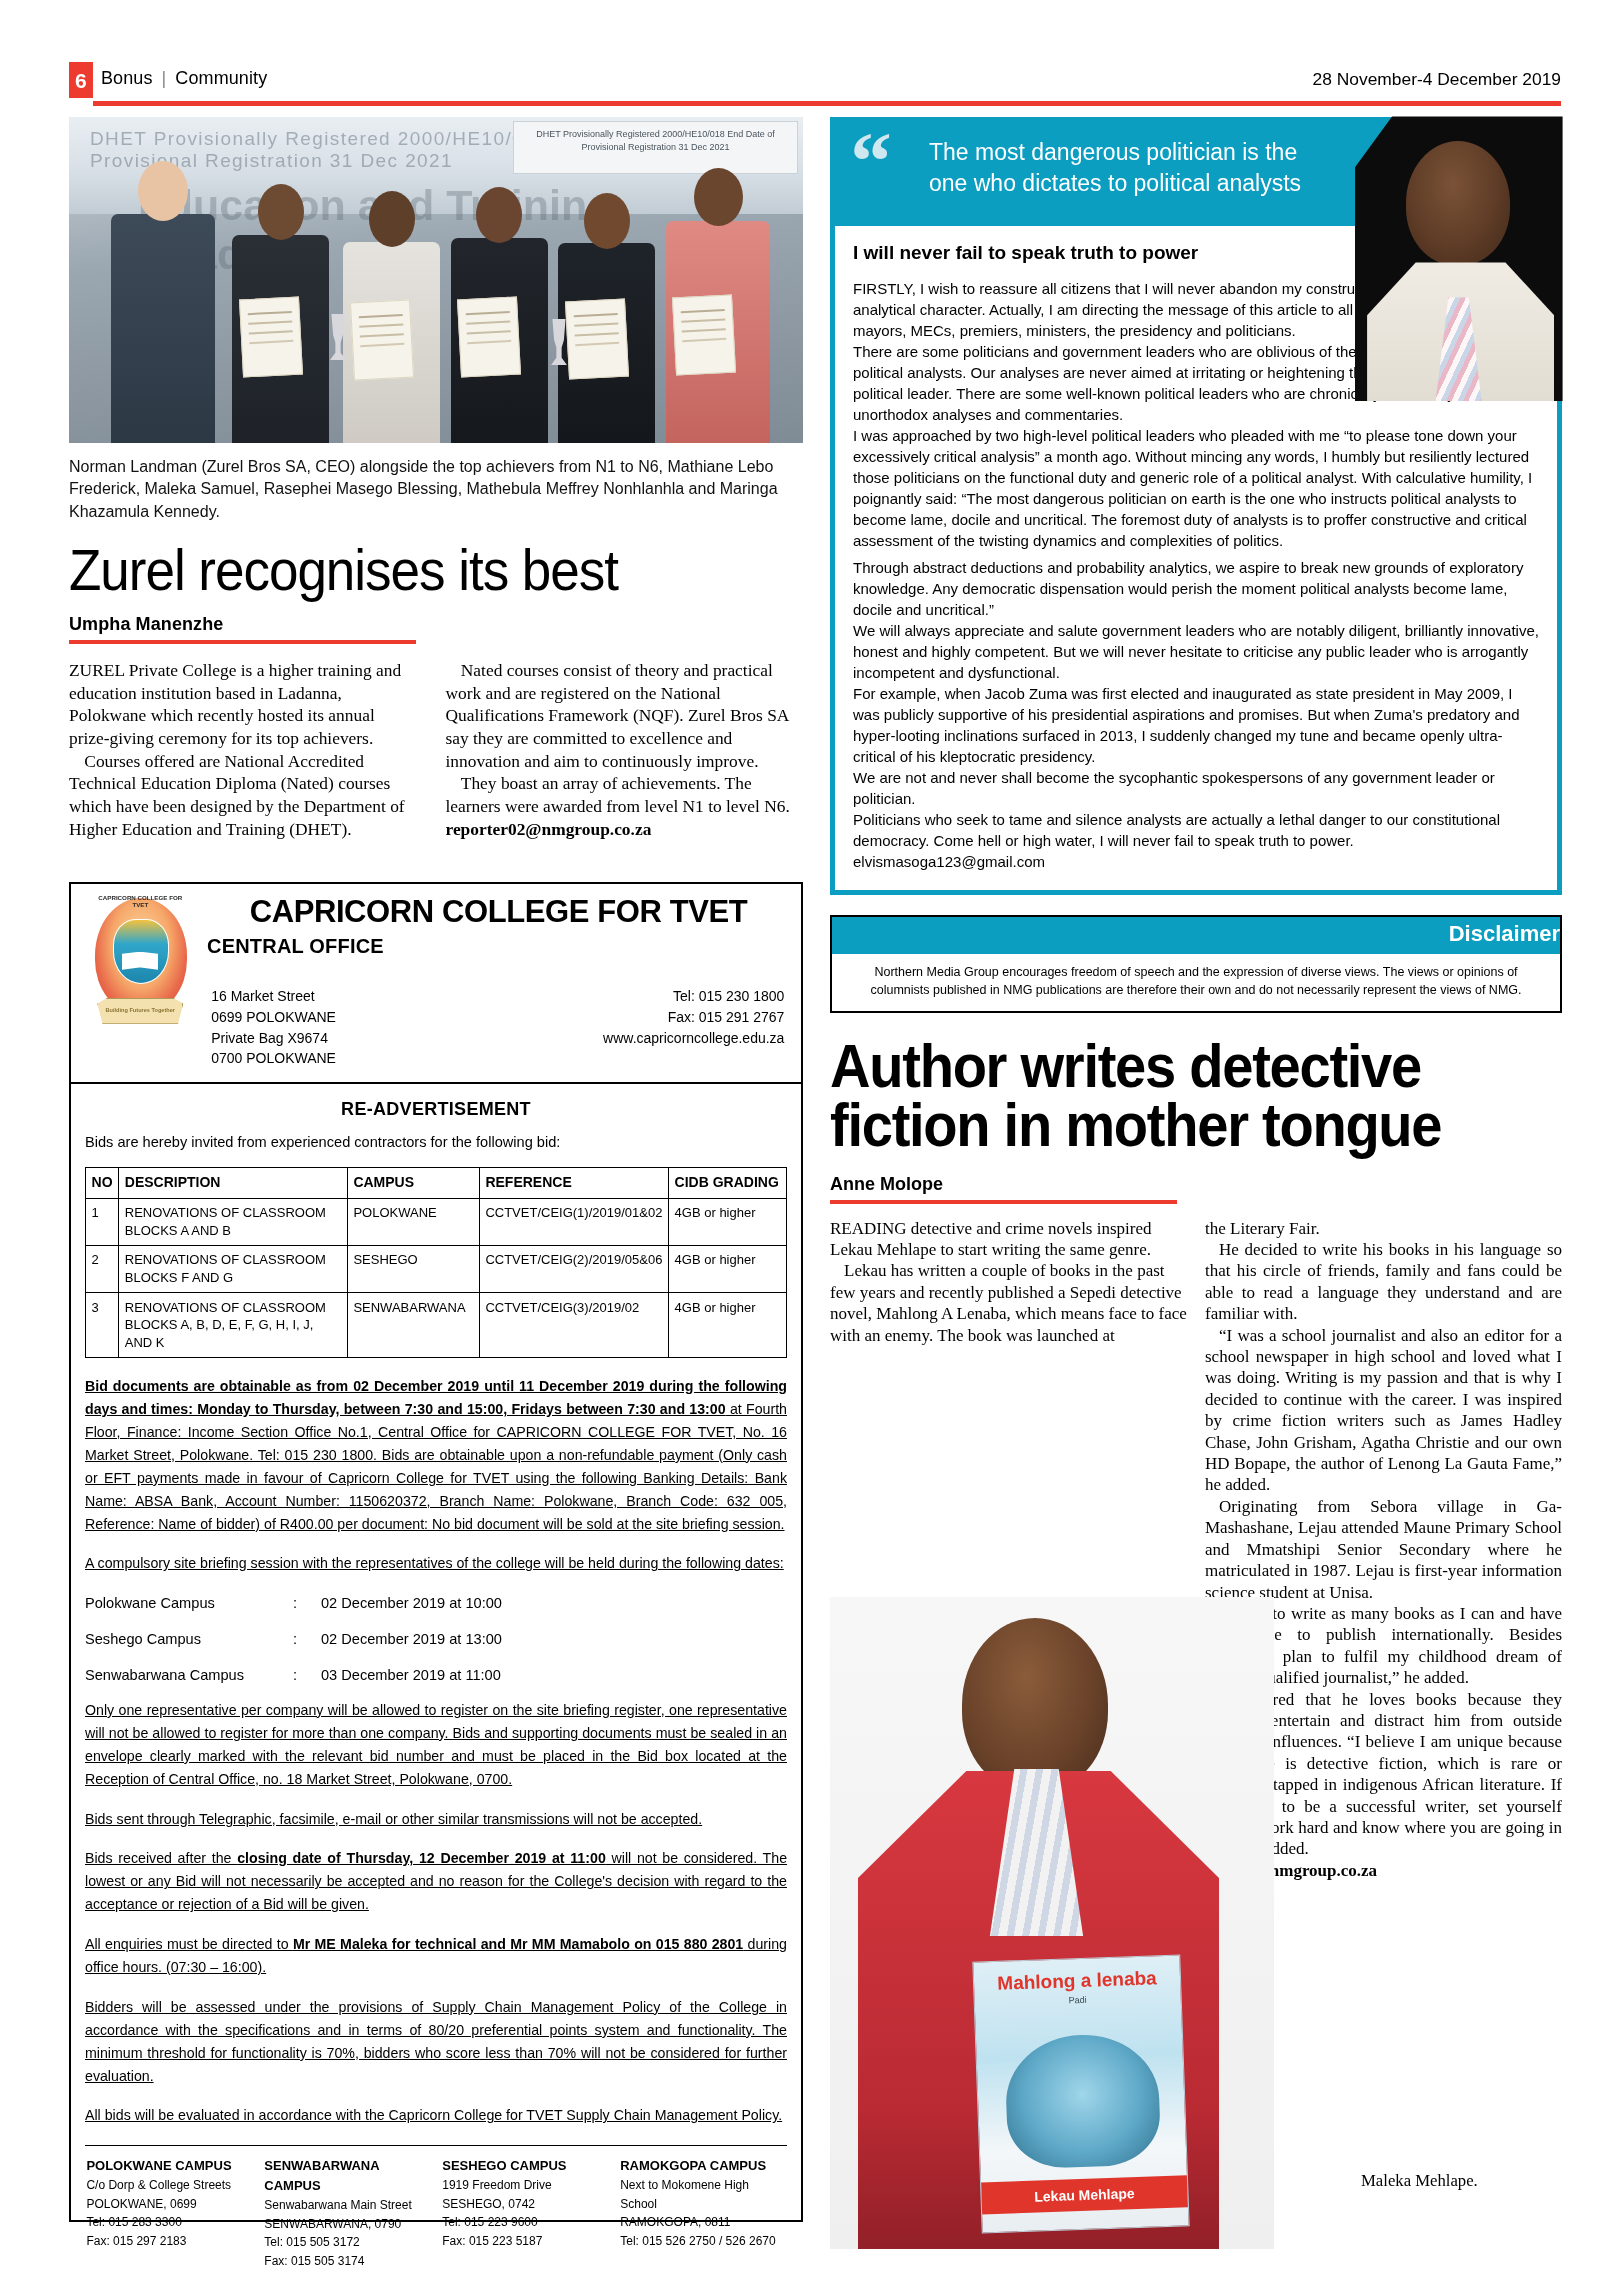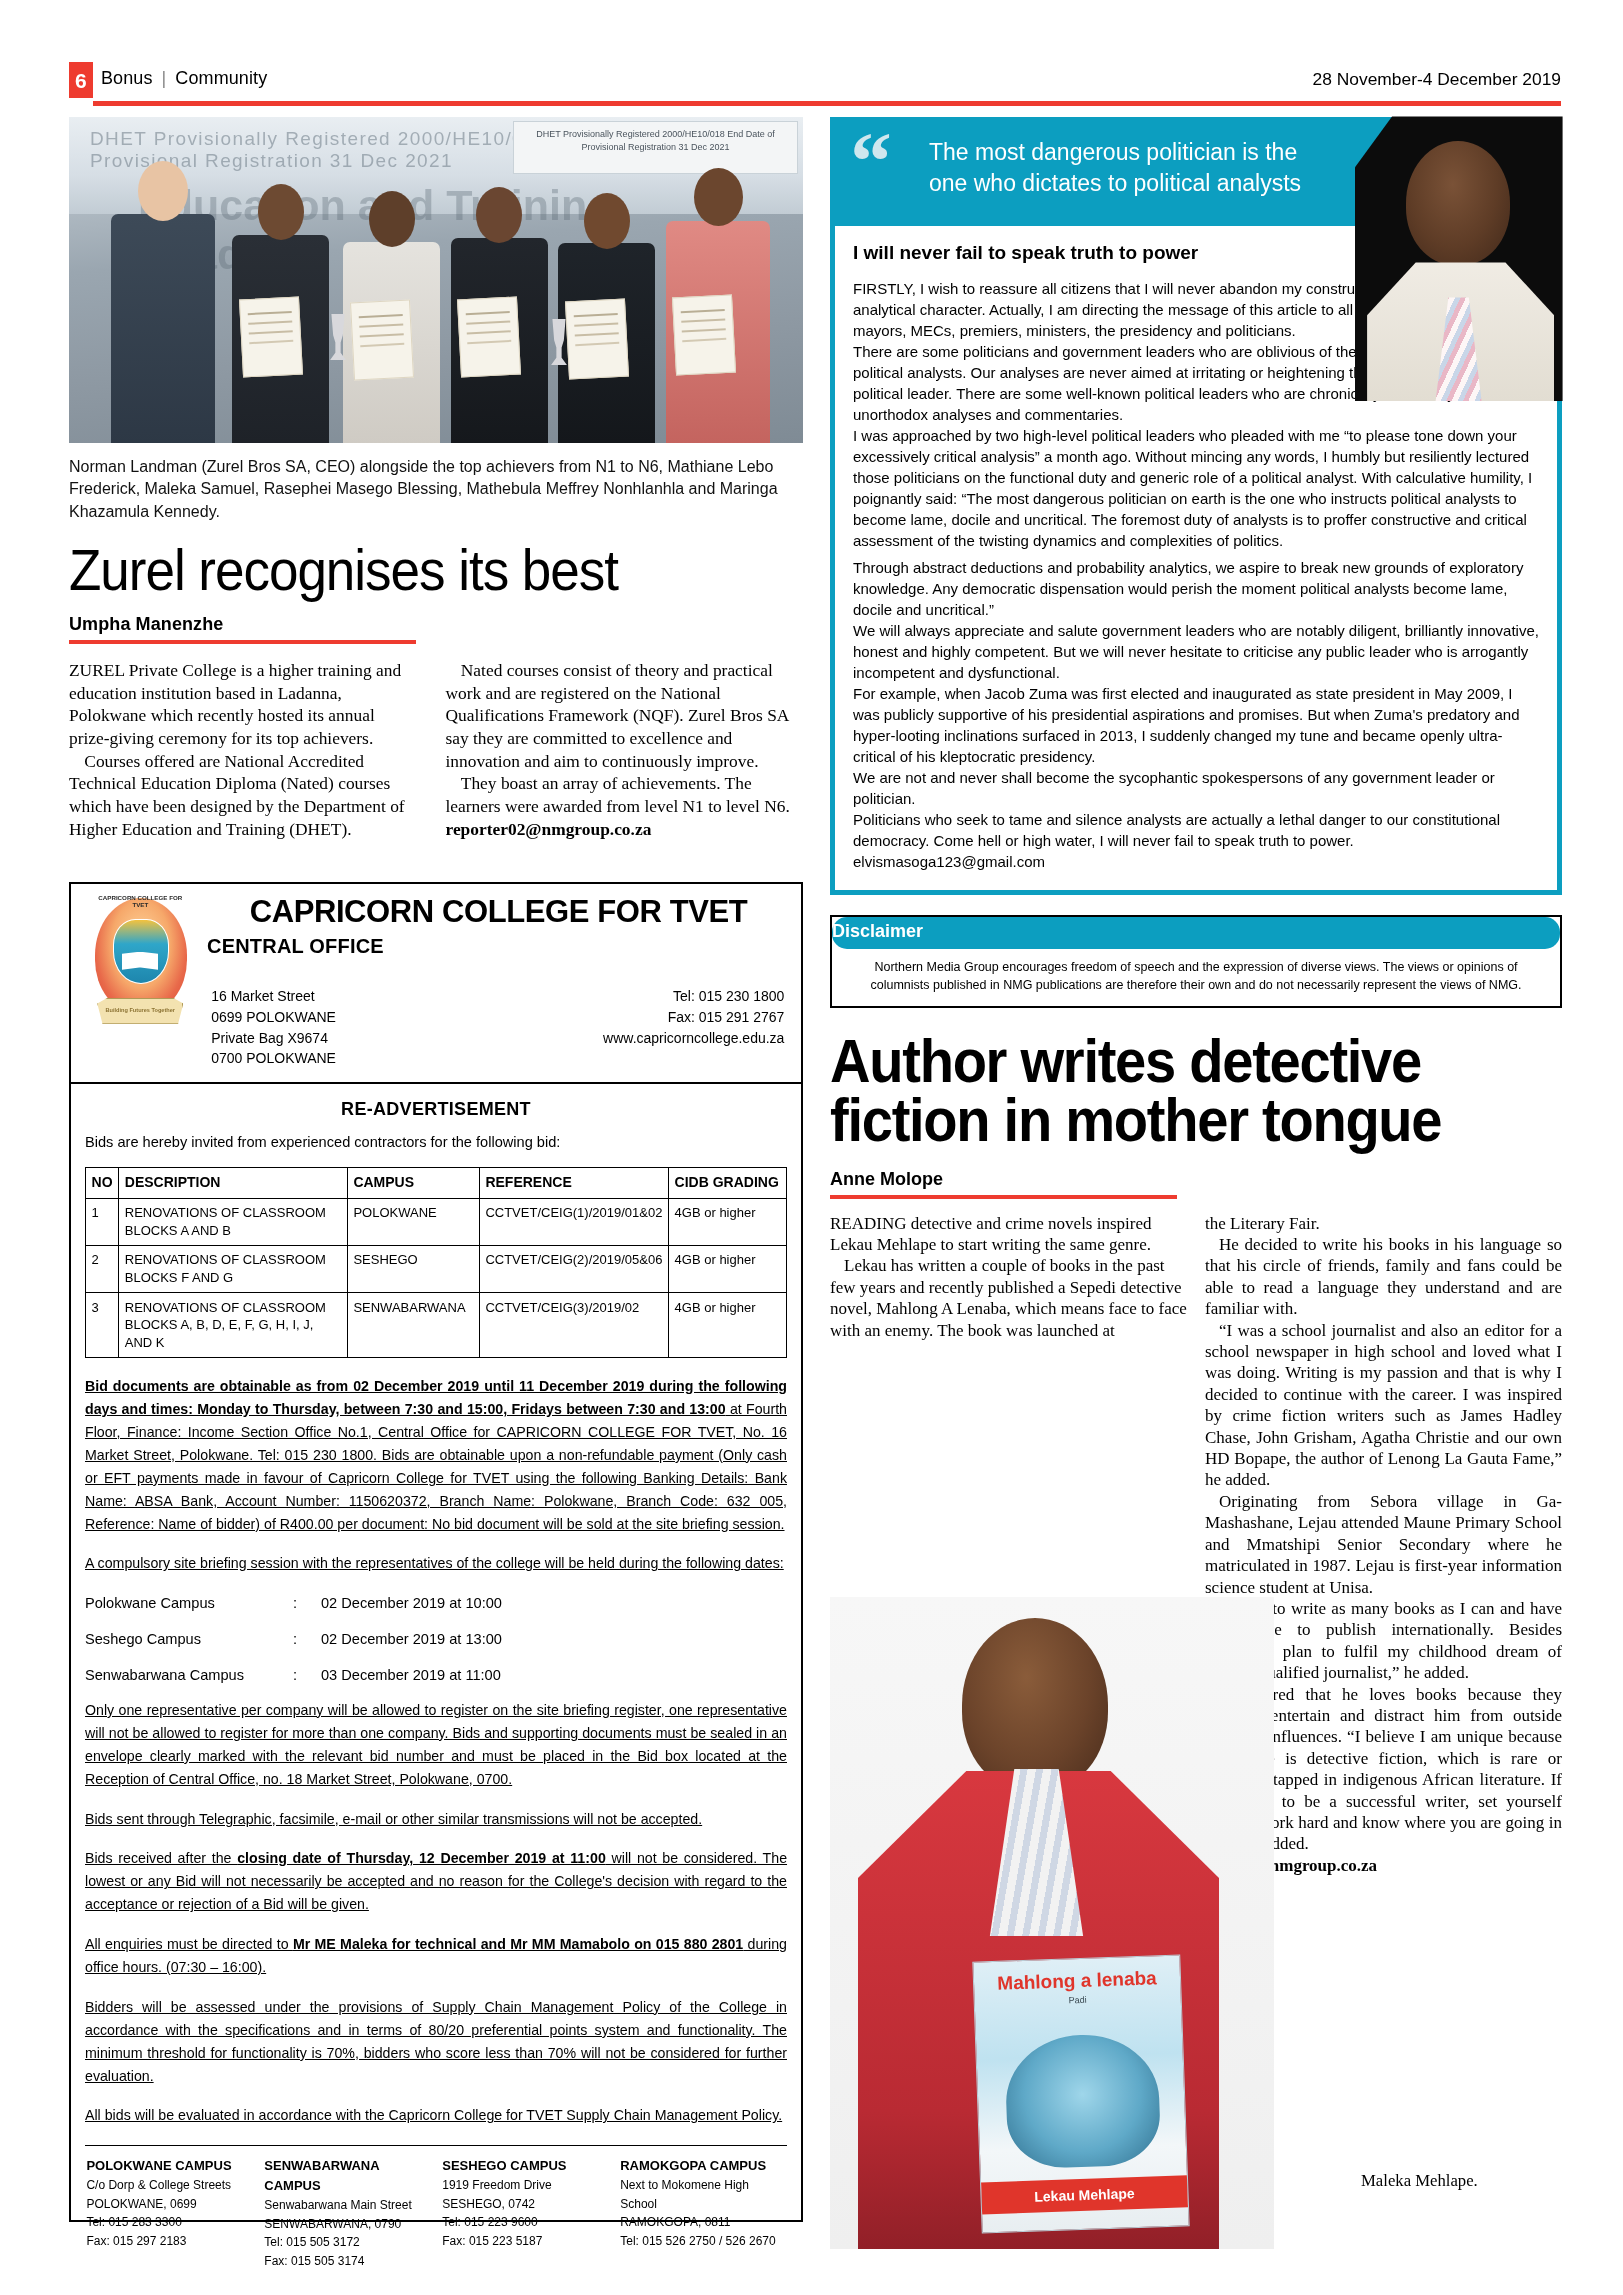--- a/index.html
+++ b/index.html
@@ -189,21 +189,21 @@
     position: absolute; left: 72px; bottom: 0; width: 64px; height: 104px;
     background: repeating-linear-gradient(115deg,#e9b7c6 0 4.9px,#fdf6f6 4.9px 10.4px,#c9d6e8 10.4px 15.3px);
     clip-path: polygon(34% 0,66% 0,86% 100%,14% 100%);
   }
 
   .op-text { display: flex; gap: 6px; padding: 12.5px 18px 18px 18px; flex-direction: column; }
   .op-text .col { flex: 1; font-size: 15px; line-height: 1.40; }
   .op-text .col p { margin: 0; }
 
   .disclaimer { margin-top: 19.4px; width: 732px; border: 2.8px solid #000; }
-  .disc-head { background: #0c9ec0; color: #fff; text-align: left; font-size: 18px; font-weight: bold; padding: 4.9px 0 6.2px 0; border-radius: 15px; }
+  .disc-head { background: #0c9ec0; color: #fff; text-align: right; font-size: 22px; font-weight: bold; padding: 4.9px 0 6.2px 0; }
   .disc-body { padding: 9px 15.3px 11px 15.3px; font-size: 12.5px; line-height: 1.5; text-align: center; }
 
   .feature-head {
     margin-top: 23.6px; font-size: 61px; line-height: .98; letter-spacing: -1.4px;
     transform: scaleX(.92); transform-origin: left center; width: 791px;
   }
   .feature-byline-wrap { margin-top: 18px; width: 347px; }
   .feature-byline { font-size: 18px; font-weight: bold; }
   .feature-byline-rule { margin-top: 4.9px; height: 3.5px; background: #ee3b2f; width: 347px; }
 

